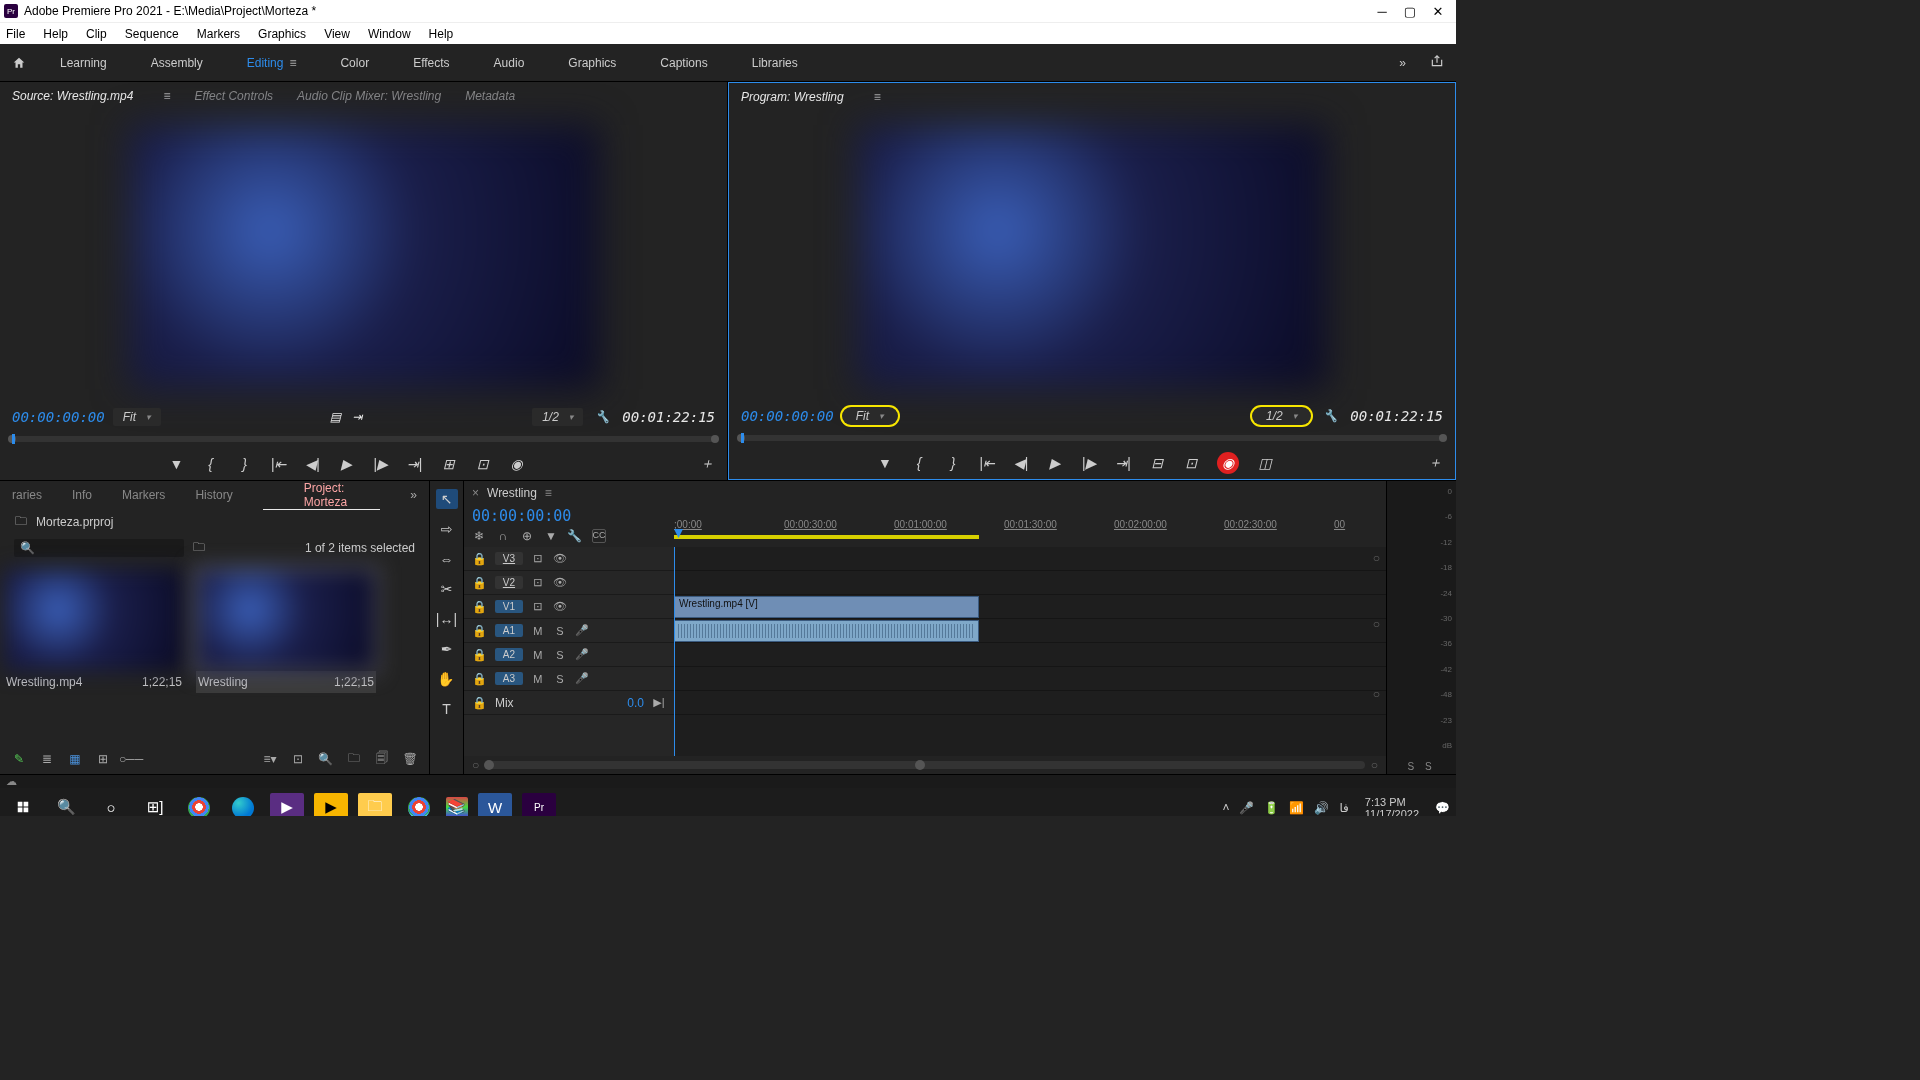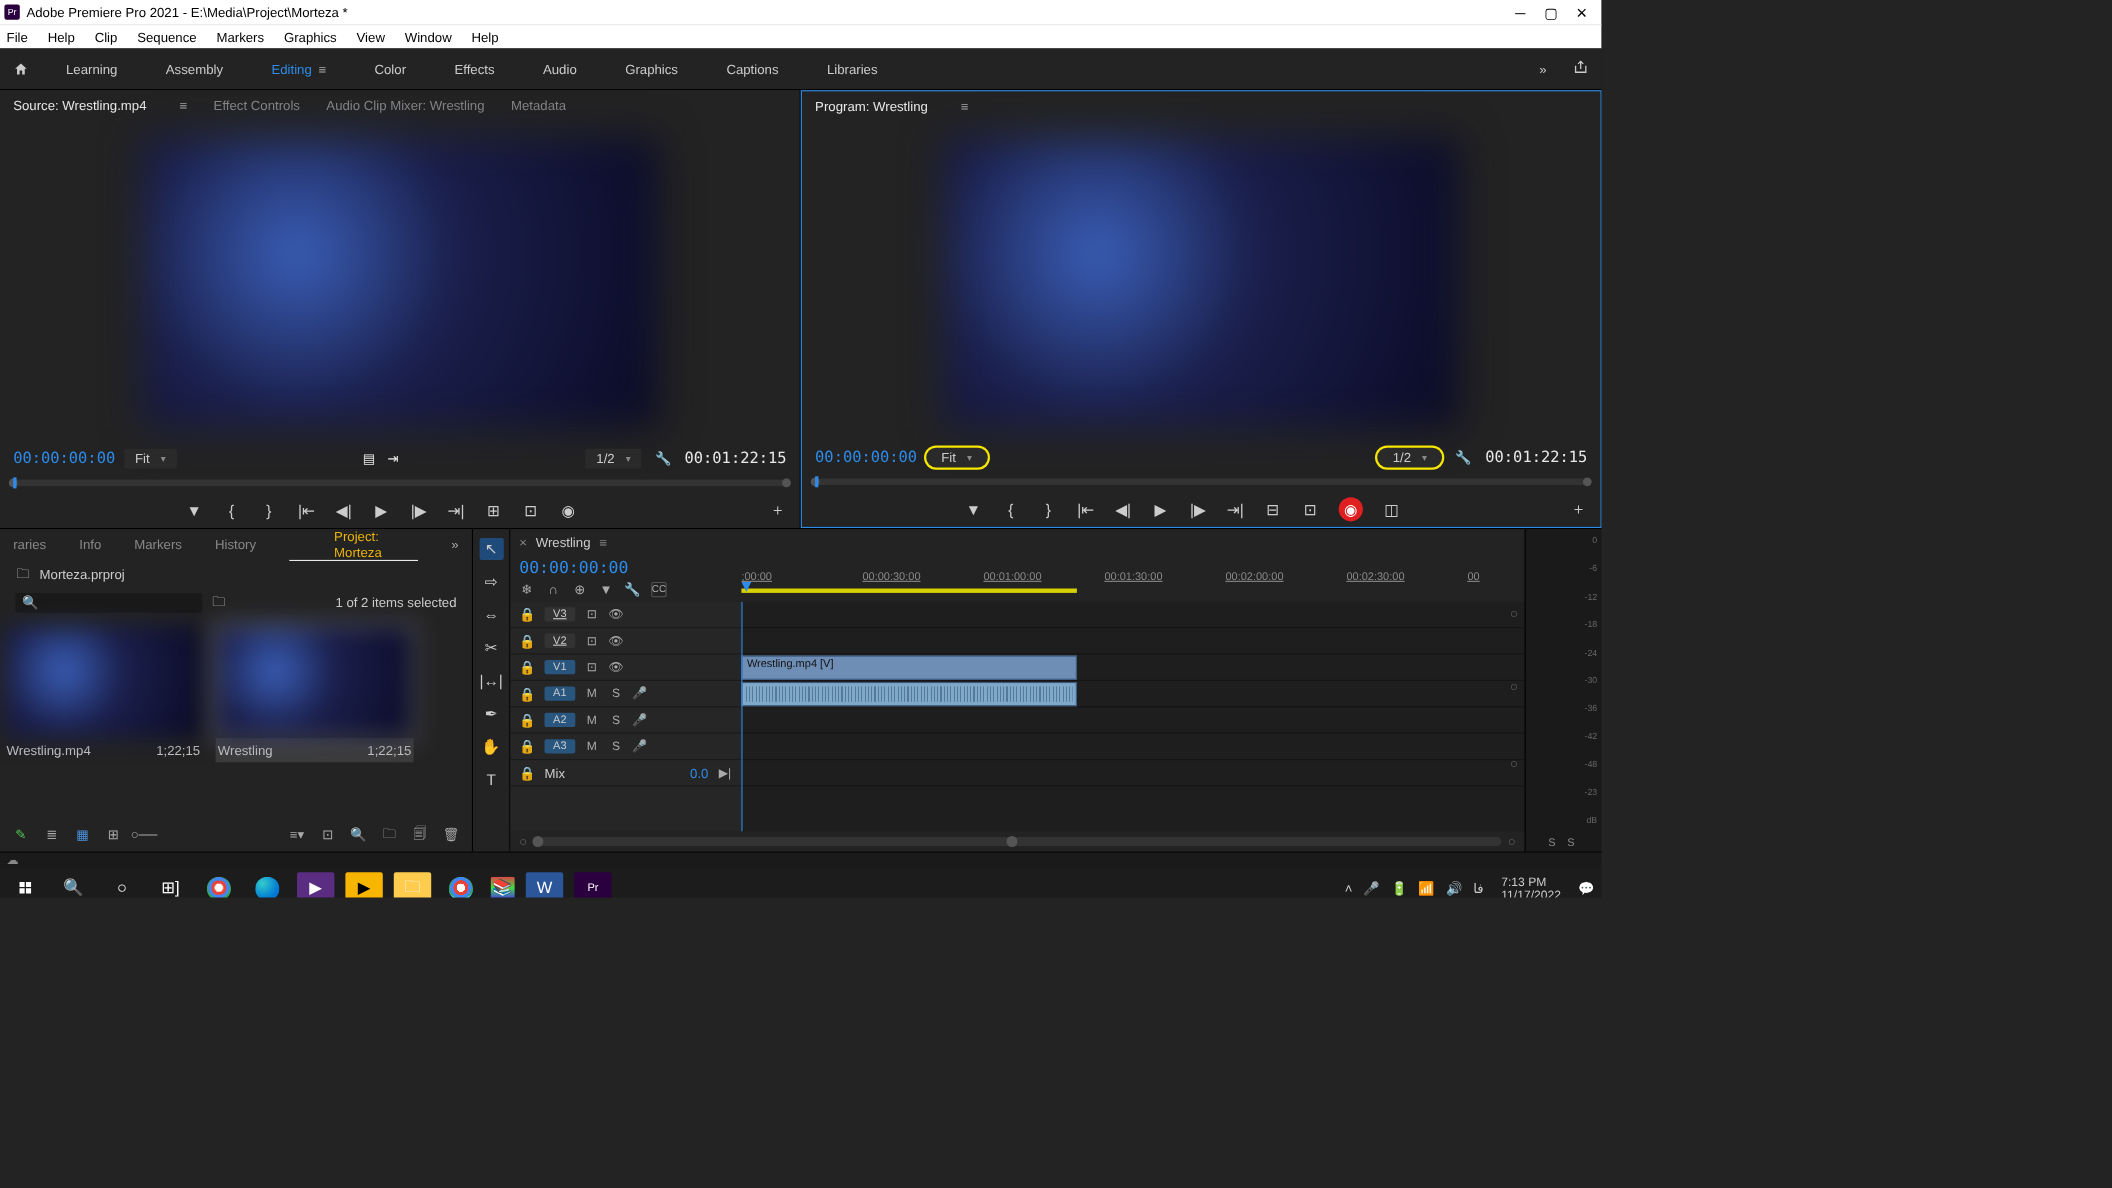--- a/index.html
+++ b/index.html
@@ -9,21 +9,21 @@
   .titlebar .spacer { flex: 1; }
   .titlebar .winbtn { width: 28px; text-align: center; font-size: 13px; }
   .menubar { height: 22px; background: #fff; color: #000; display: flex; align-items: center; padding: 0 6px; gap: 18px; border-top: 1px solid #eee; }
   .workspacebar { height: 38px; background: #232323; display: flex; align-items: center; border-bottom: 1px solid #000; }
   .workspacebar .home { width: 38px; display: flex; justify-content: center; font-size: 16px; }
   .workspacebar .ws { padding: 0 22px; color: #ccc; height: 100%; display: flex; align-items: center; }
   .workspacebar .ws.active { color: #2d8ceb; }
   .workspacebar .ws.active::after { content: "≡"; color: #aaa; margin-left: 6px; }
   .workspacebar .right { padding: 0 12px; color: #ccc; }
   .main { display: flex; height: 398px; }
-  .panel { background: #232323; position: relative; display: flex; flex-direction: column; }
+  .panel { background: #232323; position: relative; display: flex; flex-direction: column; font-style: italic; }
   .panel.source { width: 728px; border-right: 1px solid #000; }
   .panel.program { flex: 1; border: 1px solid #2d8ceb; }
   .tabs { height: 28px; display: flex; align-items: center; gap: 24px; padding: 0 12px; color: #888; }
   .tabs .tab.active { color: #e8e8e8; }
   .tabs .burger { margin-left: 6px; color: #aaa; }
   .viewer { flex: 1; display: flex; justify-content: center; align-items: center; }
   .vid { width: 470px; height: 264px; background: radial-gradient(circle at 30% 40%, #3a5fb8 0%, #1a1e4a 40%, #0a0a25 100%); filter: blur(18px); }
   .tcrow { height: 26px; display: flex; align-items: center; padding: 0 12px; gap: 8px; position: relative; }
   .tc-blue { color: #2d8ceb; font-family: monospace; font-size: 14px; }
   .tc-white { color: #e8e8e8; font-family: monospace; font-size: 14px; margin-left: auto; }
@@ -36,21 +36,21 @@
   .scrub .track::before, .scrub .track::after { content:""; position:absolute; width:8px; height:8px; background:#555; border-radius:50%; top:-1px; }
   .scrub .track::before { left:-4px; } .scrub .track::after { right:-4px; }
   .scrub .head { position: absolute; left: 0; width: 3px; height: 10px; background: #2d8ceb; top: -2px; }
   .controls { height: 32px; display: flex; align-items: center; justify-content: center; gap: 18px; color: #ccc; font-size: 14px; padding: 0 12px; }
   .controls .grow { flex: 1; }
   .controls .btn { width: 16px; text-align: center; cursor: pointer; }
   .controls .btn.red { background: #e02020; border-radius: 50%; width: 22px; height: 22px; display: flex; align-items: center; justify-content: center; color: #fff; }
   .lower { display: flex; height: 294px; border-top: 1px solid #000; }
   .project { width: 430px; display: flex; flex-direction: column; background: #232323; border-right: 1px solid #000; }
   .ptabs { height: 28px; display: flex; align-items: center; gap: 30px; padding: 0 12px; color: #888; }
-  .ptabs .tab.active { color: #eab308; border-bottom: 1px solid #e8e8e8; padding-left: 41px; }
+  .ptabs .tab.active { color: #fca5a5; border-bottom: 1px solid #e8e8e8; padding-left: 41px; }
   .ptabs .more { color: #aaa; }
   .prow { height: 26px; display: flex; align-items: center; padding: 0 14px; gap: 8px; color: #ccc; }
   .prow .search { flex: 0 0 170px; background: #1a1a1a; height: 18px; display: flex; align-items: center; padding: 0 6px; color: #888; border-radius: 2px; }
   .prow .spacer { flex: 1; }
   .bins { flex: 1; display: flex; gap: 12px; padding: 8px 4px; }
   .bin { width: 180px; }
   .bin .thumb { height: 102px; background: radial-gradient(circle at 30% 40%, #3a5fb8 0%, #1a1e4a 40%, #0a0a25 100%); filter: blur(10px); position: relative; }
   .bin.sel .thumb { outline: 2px solid #bbb; }
   .bin .meta { display: flex; justify-content: space-between; padding: 4px 2px; color: #ccc; }
   .bin.sel .meta { background: #3a3a3a; }

